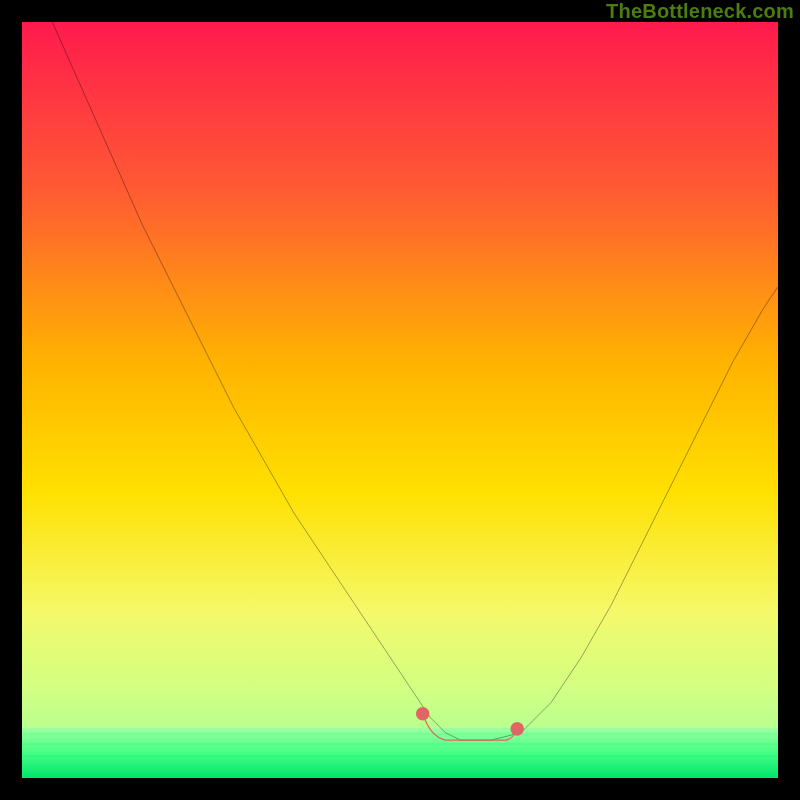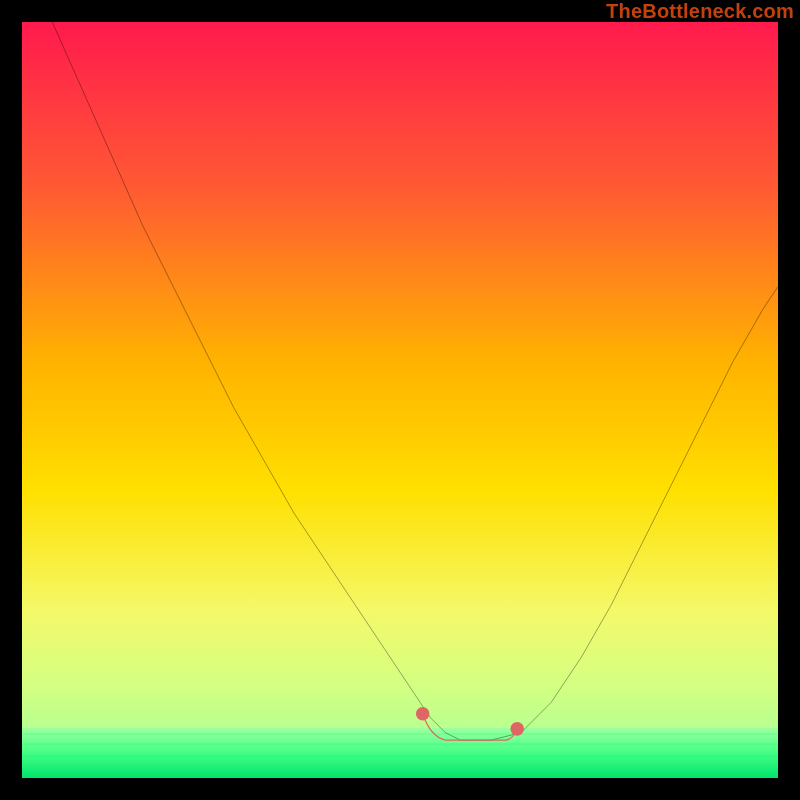--- a/index.html
+++ b/index.html
@@ -40,21 +40,21 @@
     width: 756px;
     height: 756px;
   }
   .watermark {
     position: absolute;
     top: 0;
     right: 6px;
     font-family: Arial, Helvetica, sans-serif;
     font-size: 20px;
     font-weight: bold;
-    color: #c2410c;
+    color: #4d7c0f;
     letter-spacing: 0.2px;
   }
 </style>
 </head>
 <body>
 
 <div class="frame">
   <div class="plot-area">
 
     <svg class="gradient" viewBox="0 0 756 756" preserveAspectRatio="none">

